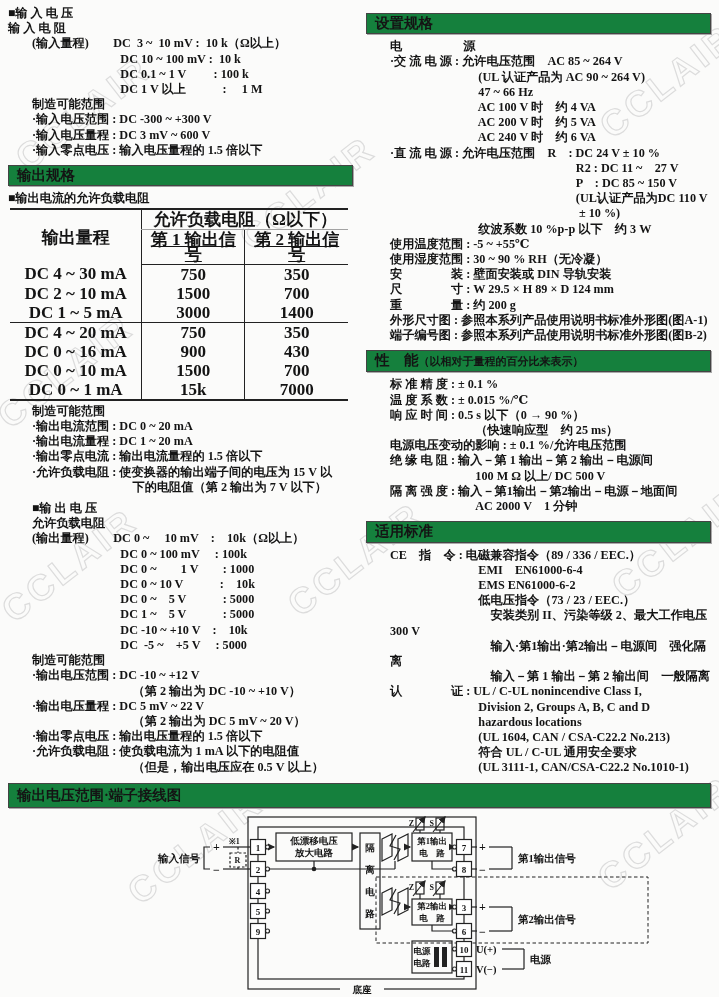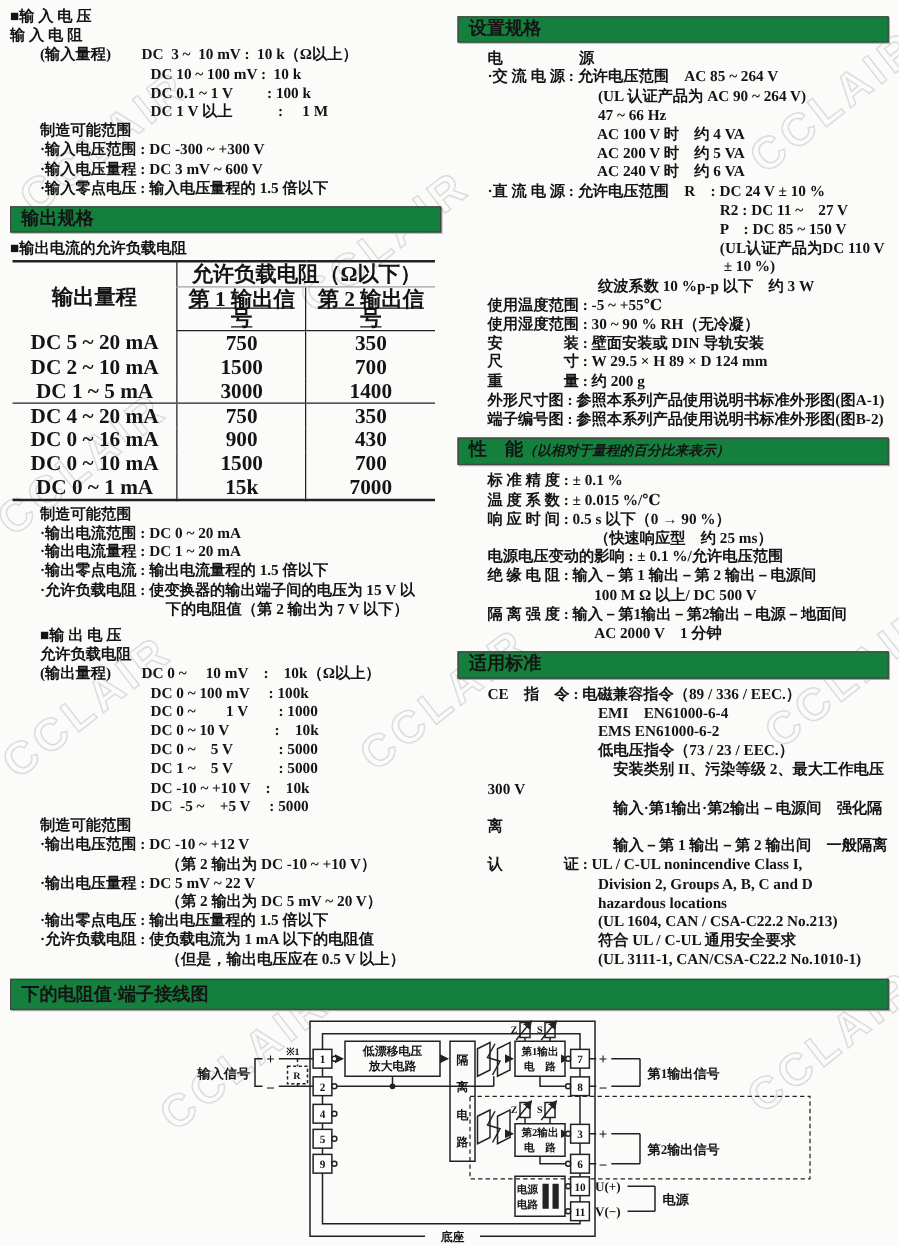--- a/index.html
+++ b/index.html
@@ -13,21 +13,21 @@
   .wm text{fill:none;stroke:#dcdcdc;stroke-width:1.2;font-size:36px;font-weight:bold;letter-spacing:4px;
     font-family:"Liberation Sans","DejaVu Sans",sans-serif;}
   .columns{display:flex;gap:13px;position:relative;z-index:1;}
   .col{width:345px;font-size:12.2px;line-height:15.2px;font-weight:600;}
   .block{white-space:pre-wrap;margin-left:24px;}
   .bar{
     background:#15803d;border:1.5px solid #444;box-shadow:1px 1px 0 #a9a9a9;
     padding:2px 8px;font-size:14.5px;font-weight:bold;margin:7px 0 5px 0;
     font-family:"Liberation Serif","DejaVu Serif",serif;
   }
-  .bar .note{font-size:11px;font-weight:600;font-style:italic;}
+  .bar .note{font-size:11px;font-weight:600;}
   .title-line{font-weight:700;}
   
   table.loadres{border-collapse:collapse;width:338px;margin:2px 0 3px 2px;
     font-size:17px;font-weight:600;text-align:center;}
   table.loadres{border-top:2px solid #222;border-bottom:2px solid #222;}
   table.loadres td{padding:1.5px 2px;height:16px;}
   td.v1{border-left:1.2px solid #222;}
   td.v2{border-left:1.2px solid #222;}
   tr.grouphead td.gh{border-left:1.2px solid #222;border-bottom:1px solid #a3a3a3;}
   tr.subhead td{border-bottom:1.8px solid #222;text-decoration:underline;}
@@ -75,21 +75,21 @@
         <tbody>
           <tr class="grouphead">
             <td rowspan="2" style="width:39%">输出量程</td>
             <td colspan="2" class="gh">允许负载电阻（Ω以下）</td>
           </tr>
           <tr class="subhead">
             <td class="v1" style="width:30.5%">第 1 输出信号</td>
             <td class="v2" style="width:30.5%">第 2 输出信号</td>
           </tr>
           <tr>
-            <td>DC 5 ~ 20 mA</td>
+            <td>DC 4 ~ 30 mA</td>
             <td class="v1">750</td>
             <td class="v2">350</td>
           </tr>
           <tr>
             <td>DC 2 ~ 10 mA</td>
             <td class="v1">1500</td>
             <td class="v2">700</td>
           </tr>
           <tr>
             <td>DC 1 ~  5 mA</td>
@@ -193,21 +193,21 @@
 认　　　　证 : UL / C-UL nonincendive Class I,
 　　　　　　　 Division 2, Groups A, B, C and D
 　　　　　　　 hazardous locations
 　　　　　　　 (UL 1604, CAN / CSA-C22.2 No.213)
 　　　　　　　 符合 UL / C-UL 通用安全要求
 　　　　　　　 (UL 3111-1, CAN/CSA-C22.2 No.1010-1)</div>
     </div>
   </div>
 
   <div class="diagram">
-    <div class="bar">下的电阻值·端子接线图</div>
+    <div class="bar">输出电压范围·端子接线图</div>
 
     <svg width="703" height="186" viewBox="0 0 703 186">
       <defs>
         <marker id="arr" markerWidth="7" markerHeight="7" refX="5" refY="3" orient="auto">
           <path d="M0,0 L6,3 L0,6 z" fill="#222"></path>
         </marker>
       </defs>
       <g fill="none" stroke="#222" stroke-width="1.2">
 
         <rect x="240" y="4" width="228" height="172"></rect>

